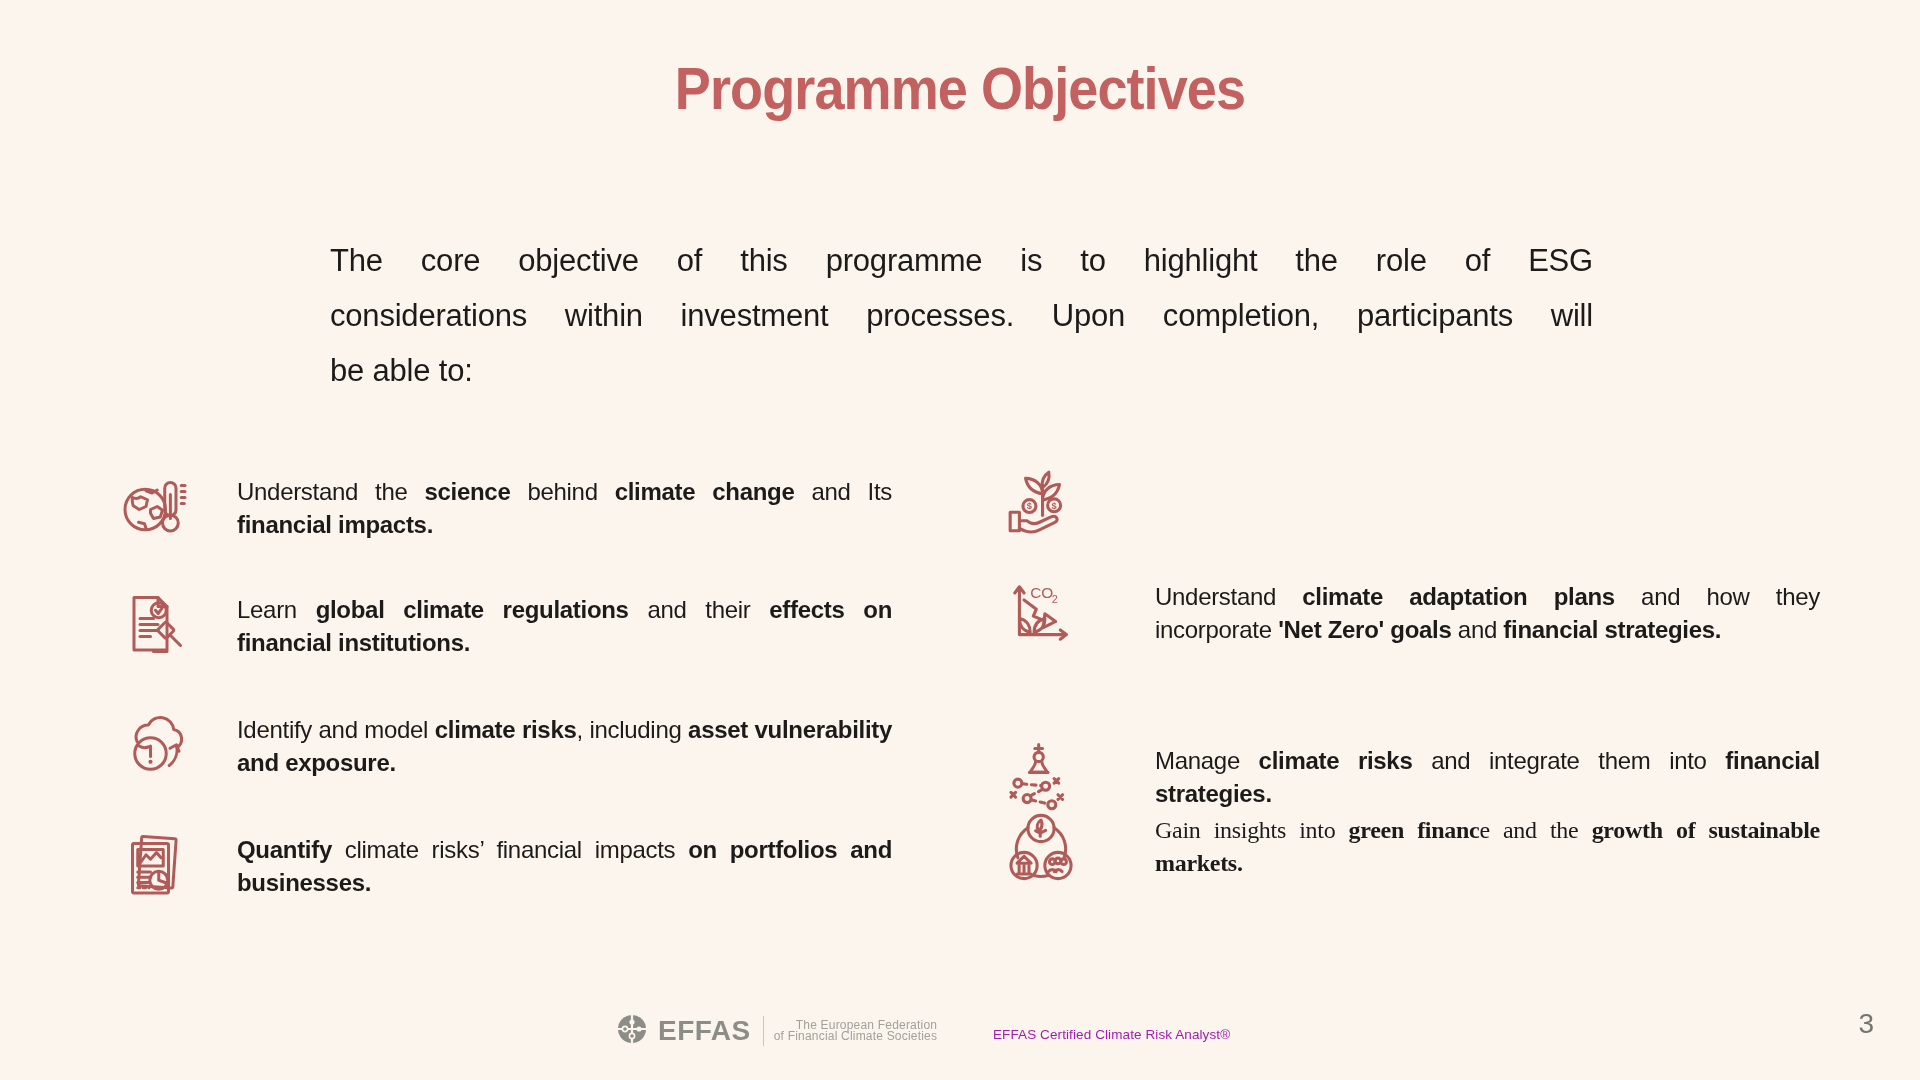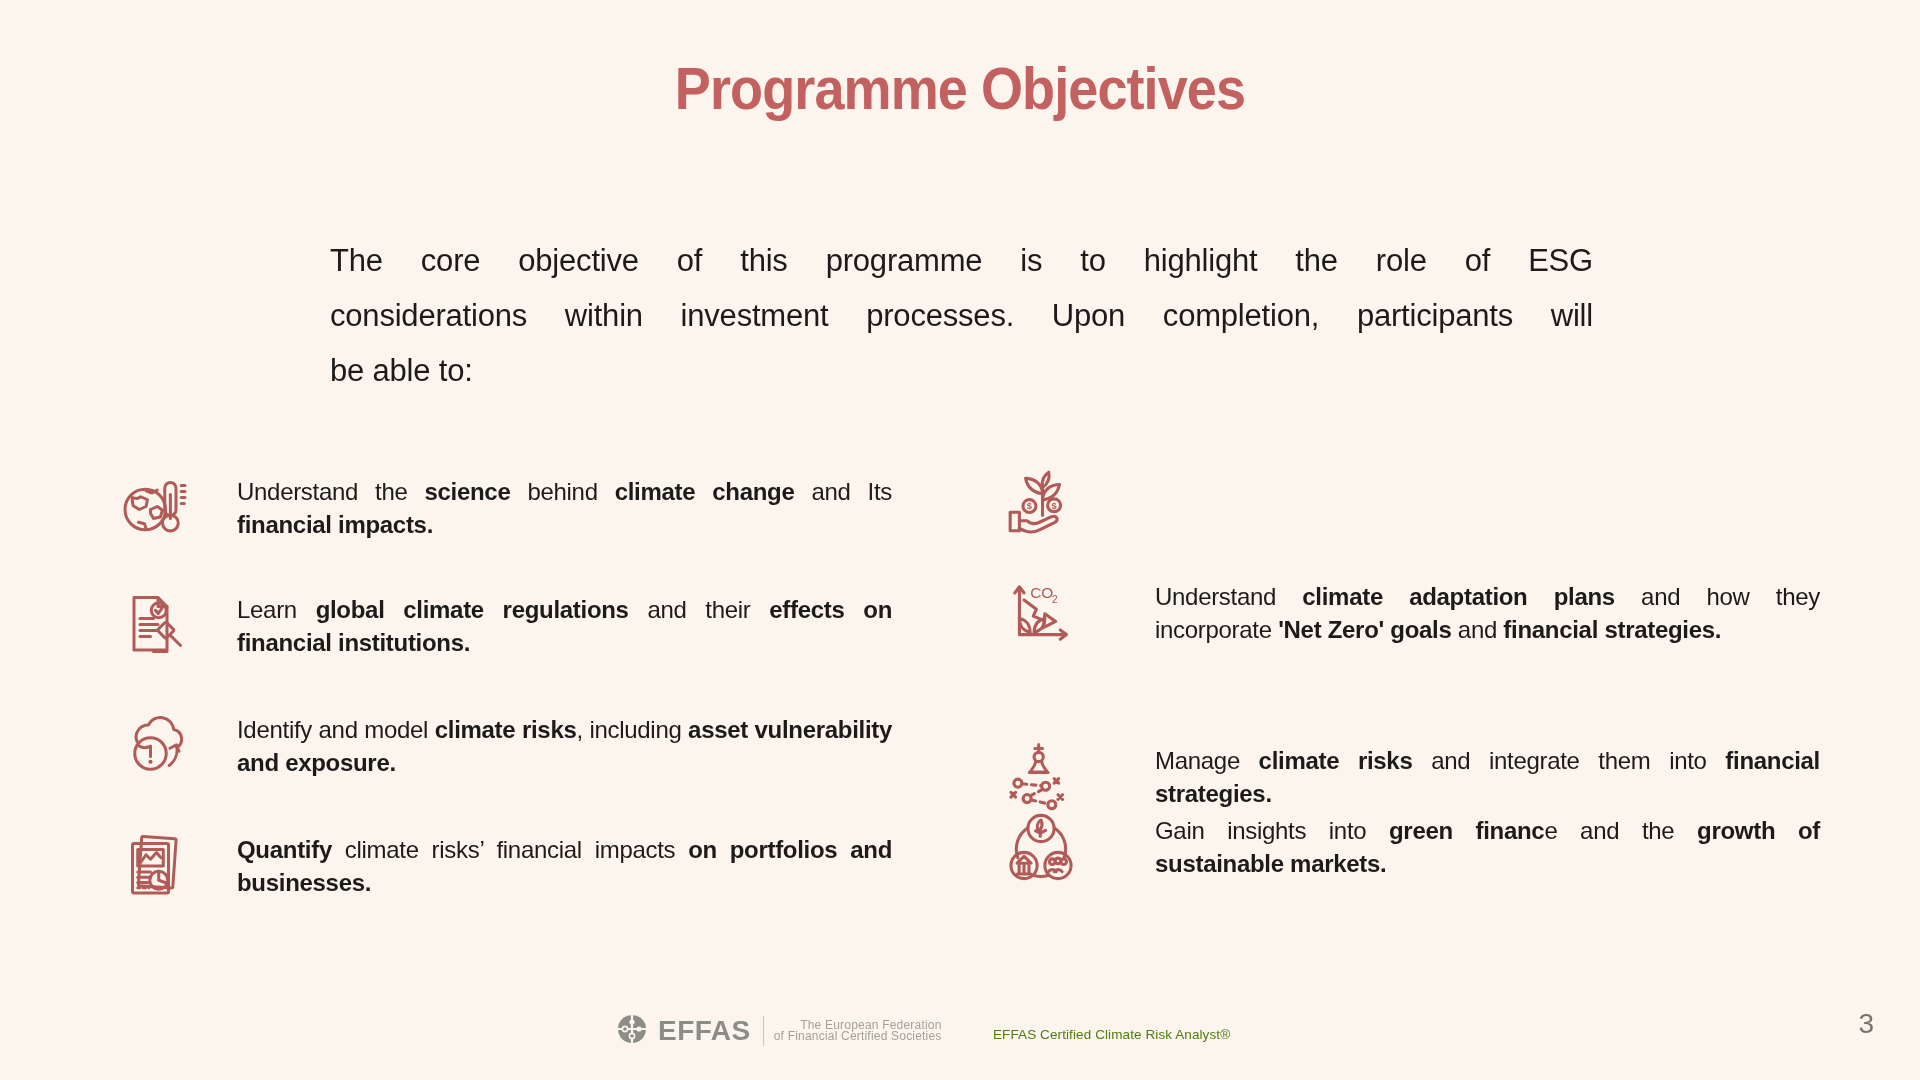--- a/index.html
+++ b/index.html
@@ -32,21 +32,21 @@
   .obj-text .seg-b{font-weight:700;}
   .icon-line{fill:none;stroke:currentColor;stroke-width:2;stroke-linecap:round;stroke-linejoin:round;}
   .icon-fill{fill:currentColor;stroke:none;}
   .icon-text{fill:currentColor;stroke:none;font-family:"Liberation Sans",sans-serif;}
   .footer-logo{
     position:absolute;left:615px;top:1012px;display:flex;align-items:center;text-align:right;
   }
   .effas-word{font-size:28px;font-weight:700;letter-spacing:0.5px;color:#8d8d87;margin-left:9px;}
   .logo-divider{width:1px;height:30px;background:#c6c6c0;margin:0 10px 0 12px;}
   .logo-sub{font-size:12px;line-height:11.5px;color:#a1a19a;letter-spacing:0.2px;}
-  .footer-cert{position:absolute;left:993px;top:1027px;font-size:13.5px;color:#4d7c0f;letter-spacing:0.1px;text-align:center;}
+  .footer-cert{position:absolute;left:993px;top:1027px;font-size:13.5px;color:#a21caf;letter-spacing:0.1px;text-align:center;}
   .page-num{position:absolute;right:46px;top:1008px;font-size:28px;color:#75756f;}
 </style>
 </head>
 <body>
 
 <div class="slide">
 
   <h1 class="title">Programme Objectives</h1>
 
   <div class="intro">
@@ -176,21 +176,21 @@
         <line x1="25" y1="32" x2="17" y2="36.3" stroke-dasharray="3 3"></line>
         <line x1="17.6" y1="38.8" x2="28.4" y2="41.4" stroke-dasharray="3 3"></line>
         <path d="M32.5 25 l3 3 m0 -3 l-3 3"></path>
         <path d="M4.5 34 l3 3 m0 -3 l-3 3"></path>
         <path d="M35 35.5 l3 3 m0 -3 l-3 3"></path>
       </svg>
     </div>
     <div class="obj-text" style="width:665px"><span>Manage </span><span class="seg-b">climate risks</span><span> and integrate them into </span><span class="seg-b">financial strategies.</span></div>
   </div>
 
-  <div class="obj right" style="left:1004px;top:810px;">
+  <div class="obj right" style="left:1004px;top:810px;font-family:Liberation Serif, serif;">
     <div class="obj-icon">
       <svg width="74" height="74" viewBox="0 0 48 48" class="icon-line">
         <path d="M9 31 A 16.5 16.5 0 0 1 15.5 11.5"></path>
         <path d="M32.5 11.5 A 16.5 16.5 0 0 1 39 31"></path>
         <path d="M19.5 42.5 a 10 5.5 0 0 0 9 0"></path>
         <circle cx="24" cy="12" r="8.5"></circle>
         <path d="M24 6.5 c-2.5 1.5 -3 4.5 -1.8 7 c2.6 -1.2 3 -4.5 1.8 -7 z"></path>
         <line x1="23.5" y1="13" x2="23.5" y2="17"></line>
         <path d="M20.5 13.5 l3 1.5 3.5 -1.8"></path>
         <circle cx="13" cy="36" r="8.5"></circle>
@@ -215,21 +215,21 @@
         <circle cx="17" cy="10" r="2.6" fill="#fbf5ee"></circle>
         <circle cx="10" cy="17" r="2.6" fill="#8d8d87" stroke="#fbf5ee" stroke-width="1.6"></circle>
         <circle cx="24" cy="17" r="2.6" fill="#fbf5ee"></circle>
         <circle cx="17" cy="24" r="2.6" fill="#8d8d87" stroke="#fbf5ee" stroke-width="1.6"></circle>
       </svg>
     </span>
     <span class="effas-word">EFFAS</span>
     <span class="logo-divider"></span>
     <span class="logo-sub">
       <span>The European Federation</span><br>
-      <span>of Financial Certified Societies</span>
+      <span>of Financial Climate Societies</span>
     </span>
   </div>
 
   <div class="footer-cert">EFFAS Certified Climate Risk Analyst®</div>
 
   <div class="page-num">3</div>
 
 </div>
 
 </body></html>

